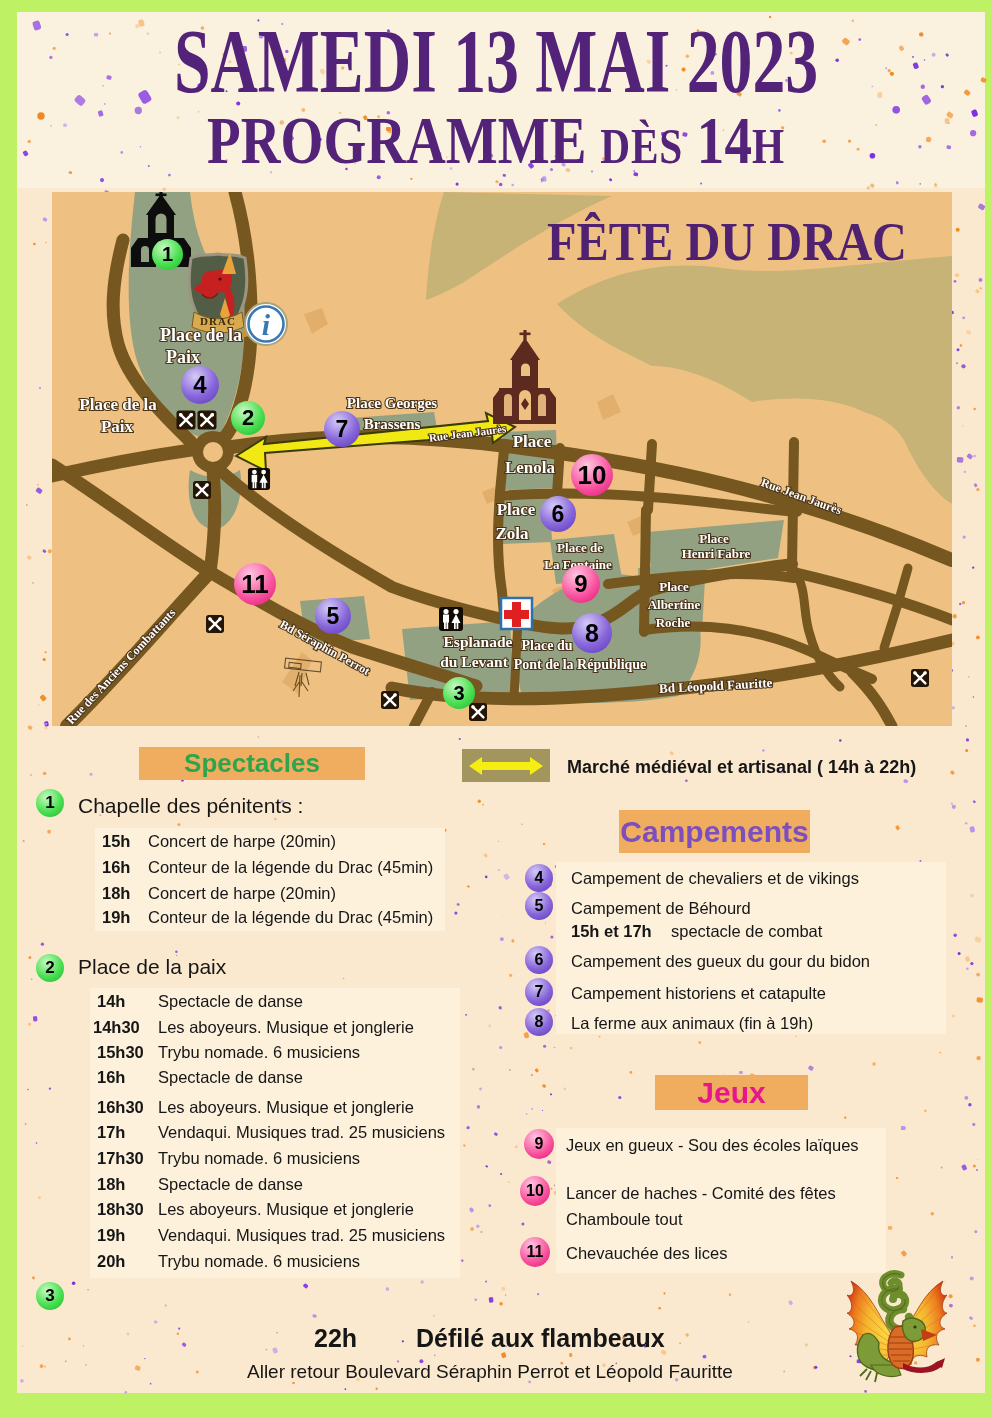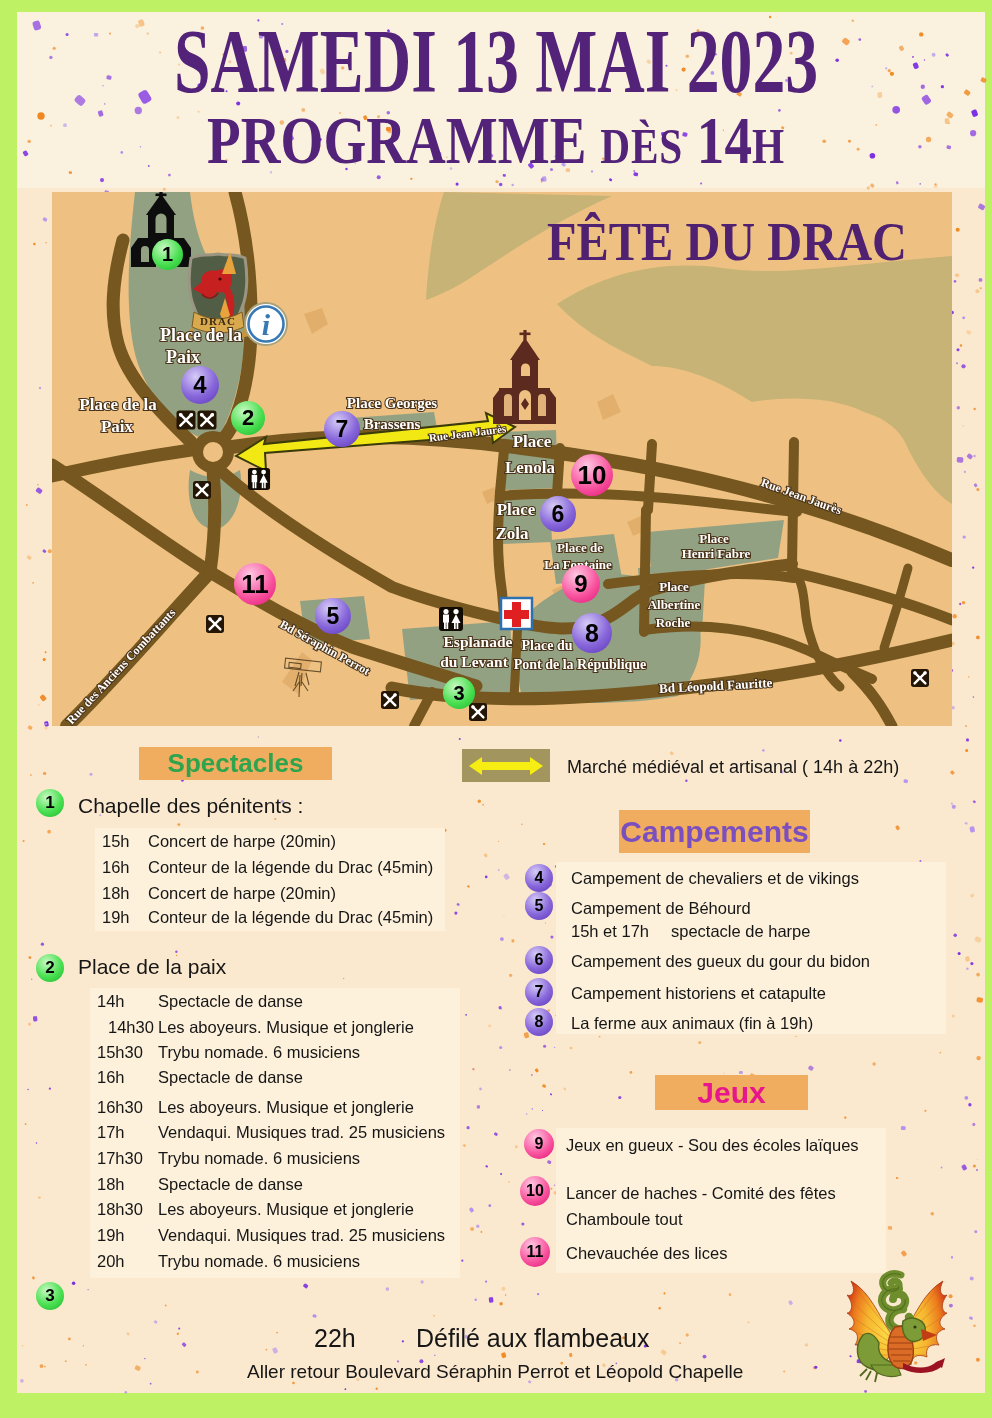--- a/index.html
+++ b/index.html
@@ -10,21 +10,21 @@
 h1,h2{margin:0;position:absolute;width:992px;text-align:center;font-family:"Liberation Serif",serif;color:#53237a;font-weight:bold;z-index:2}
 h1{top:10px;font-size:90px;letter-spacing:0;transform:scaleX(0.73);transform-origin:496px 0}
 h2{top:101px;font-size:68px;letter-spacing:0;transform:scaleX(0.81);transform-origin:496px 0}
 h2 .sc{font-size:51px;letter-spacing:1px}
 .ball{position:absolute;border-radius:50%;display:flex;align-items:center;justify-content:center;font-weight:bold;color:#000;z-index:3;font-family:"Liberation Sans",sans-serif}
 .bg{background:radial-gradient(circle at 38% 30%,#c9f9c2 0%,#4ae052 55%,#1cb52c 100%)}
 .bp{background:radial-gradient(circle at 38% 28%,#d6cbf6 0%,#8766da 55%,#5c36b9 100%)}
 .bk{background:radial-gradient(circle at 38% 28%,#ffc9e2 0%,#f8519d 58%,#df1478 100%)}
 .t{position:absolute;z-index:2;color:#161616;font-size:16.5px;white-space:nowrap}
 .hd{font-size:21px}
-.tm{font-weight:normal}
+.tm{font-weight:bold}
 .box{position:absolute;z-index:2;background:#f0ad5f;display:flex;align-items:center;justify-content:center;font-weight:bold}
 .lightbg{position:absolute;z-index:1;background:#fdf1dc}
 </style></head>
 <body>
 <div id="page">
 <div id="inner"></div>
 <div id="titlebar"></div>
 <svg class="abs" style="left:0;top:0;z-index:1" width="992" height="1418" viewBox="0 0 992 1418">
 <circle cx="258.4" cy="20.4" r="1.05" fill="#7c2fe2" opacity="0.88"></circle>
 <rect x="272" y="171" width="2.4" height="1.9" rx="0.6" fill="#b08cf0" opacity="0.56" transform="rotate(89 272 171)"></rect>
@@ -756,38 +756,38 @@
 <div class="ball bg" style="left:443px;top:677px;width:32px;height:32px;font-size:20px">3</div>
 <div class="ball bp" style="left:181px;top:366px;width:38px;height:38px;font-size:24px">4</div>
 <div class="ball bp" style="left:315px;top:598px;width:36px;height:36px;font-size:23px">5</div>
 <div class="ball bp" style="left:540px;top:496px;width:36px;height:36px;font-size:23px">6</div>
 <div class="ball bp" style="left:324px;top:411px;width:36px;height:36px;font-size:23px">7</div>
 <div class="ball bp" style="left:572px;top:613px;width:40px;height:40px;font-size:25px">8</div>
 <div class="ball bk" style="left:562px;top:565px;width:38px;height:38px;font-size:24px">9</div>
 <div class="ball bk" style="left:571px;top:454px;width:42px;height:42px;font-size:26px">10</div>
 <div class="ball bk" style="left:234px;top:563px;width:42px;height:42px;font-size:26px">11</div>
 
-<div class="box" style="left:139px;top:747px;width:193px;height:33px;color:#2ea44d;font-size:26px">Spectacles</div>
+<div class="box" style="left:139px;top:747px;width:226px;height:33px;color:#2ea44d;font-size:26px">Spectacles</div>
 
 <div class="ball bg" style="left:36px;top:789px;width:28px;height:28px;font-size:17px">1</div>
 <div class="t hd" style="left:78px;top:794px">Chapelle des pénitents :</div>
 <div class="t tm" style="left:102px;top:832px">15h</div>
     <div class="t" style="left:148px;top:832px">Concert de harpe (20min)</div>
 <div class="t tm" style="left:102px;top:858px">16h</div>
     <div class="t" style="left:148px;top:858px">Conteur de la légende du Drac (45min)</div>
 <div class="t tm" style="left:102px;top:884px">18h</div>
     <div class="t" style="left:148px;top:884px">Concert de harpe (20min)</div>
 <div class="t tm" style="left:102px;top:908px">19h</div>
     <div class="t" style="left:148px;top:908px">Conteur de la légende du Drac (45min)</div>
 
 <div class="ball bg" style="left:36px;top:954px;width:28px;height:28px;font-size:17px">2</div>
 <div class="t hd" style="left:78px;top:955px">Place de la paix</div>
 <div class="t tm" style="left:97px;top:992px">14h</div>
     <div class="t" style="left:158px;top:992px">Spectacle de danse</div>
-<div class="t tm" style="left:108px;top:1018px">14h30</div>
+<div class="t tm" style="left:93px;top:1018px">14h30</div>
     <div class="t" style="left:158px;top:1018px">Les aboyeurs. Musique et jonglerie</div>
 <div class="t tm" style="left:97px;top:1043px">15h30</div>
     <div class="t" style="left:158px;top:1043px">Trybu nomade. 6 musiciens</div>
 <div class="t tm" style="left:97px;top:1068px">16h</div>
     <div class="t" style="left:158px;top:1068px">Spectacle de danse</div>
 <div class="t tm" style="left:97px;top:1098px">16h30</div>
     <div class="t" style="left:158px;top:1098px">Les aboyeurs. Musique et jonglerie</div>
 <div class="t tm" style="left:97px;top:1123px">17h</div>
     <div class="t" style="left:158px;top:1123px">Vendaqui. Musiques trad. 25 musiciens</div>
 <div class="t tm" style="left:97px;top:1149px">17h30</div>
@@ -809,40 +809,40 @@
       </svg>
 </div>
 <div class="t tm" style="left:567px;top:757px;font-size:18px">Marché médiéval et artisanal ( 14h à 22h)</div>
 
 <div class="box" style="left:619px;top:810px;width:191px;height:43px;color:#7c4fbf;font-size:30px">Campements</div>
 <div class="ball bp" style="left:525px;top:864px;width:28px;height:28px;font-size:16px">4</div>
 <div class="t" style="left:571px;top:869px">Campement de chevaliers et de vikings</div>
 <div class="ball bp" style="left:525px;top:892px;width:28px;height:28px;font-size:16px">5</div>
 <div class="t" style="left:571px;top:899px">Campement de Béhourd</div>
 <div class="t tm" style="left:571px;top:922px">15h et 17h</div>
-    <div class="t" style="left:671px;top:922px">spectacle de harpe</div>
+    <div class="t" style="left:671px;top:922px">spectacle de combat</div>
 <div class="ball bp" style="left:525px;top:946px;width:28px;height:28px;font-size:16px">6</div>
 <div class="t" style="left:571px;top:952px">Campement des gueux du gour du bidon</div>
 <div class="ball bp" style="left:525px;top:978px;width:28px;height:28px;font-size:16px">7</div>
 <div class="t" style="left:571px;top:984px">Campement historiens et catapulte</div>
 <div class="ball bp" style="left:525px;top:1008px;width:28px;height:28px;font-size:16px">8</div>
 <div class="t" style="left:571px;top:1014px">La ferme aux animaux (fin à 19h)</div>
 
 <div class="box" style="left:655px;top:1075px;width:153px;height:35px;color:#e8168c;font-size:30px">Jeux</div>
 <div class="ball bk" style="left:524px;top:1129px;width:30px;height:30px;font-size:16px">9</div>
 <div class="t" style="left:566px;top:1136px">Jeux en gueux - Sou des écoles laïques</div>
 <div class="ball bk" style="left:520px;top:1176px;width:30px;height:30px;font-size:16px">10</div>
 <div class="t" style="left:566px;top:1184px">Lancer de haches - Comité des fêtes</div>
 <div class="t" style="left:566px;top:1210px">Chamboule tout</div>
 <div class="ball bk" style="left:520px;top:1237px;width:30px;height:30px;font-size:16px">11</div>
 <div class="t" style="left:566px;top:1244px">Chevauchée des lices</div>
 
 <div class="t tm" style="left:314px;top:1324px;font-size:25px">22h</div>
 <div class="t tm" style="left:416px;top:1324px;font-size:25px">Défilé aux flambeaux</div>
-<div class="t" style="left:247px;top:1361px;font-size:19px">Aller retour Boulevard Séraphin Perrot et Léopold Chapelle</div>
+<div class="t" style="left:247px;top:1361px;font-size:19px">Aller retour Boulevard Séraphin Perrot et Léopold Fauritte</div>
 
 <svg class="abs z2" style="left:847px;top:1269px" width="100" height="116" viewBox="0 0 100 116">
 <defs>
 <radialGradient id="wgl" cx="85%" cy="60%" r="95%">
 <stop offset="0%" stop-color="#fbd944"></stop>
           <stop offset="45%" stop-color="#f5b62f"></stop>
           <stop offset="75%" stop-color="#ec7c1e"></stop>
           <stop offset="100%" stop-color="#cd2c15"></stop>
 </radialGradient>
 <radialGradient id="wgr" cx="15%" cy="60%" r="95%">

